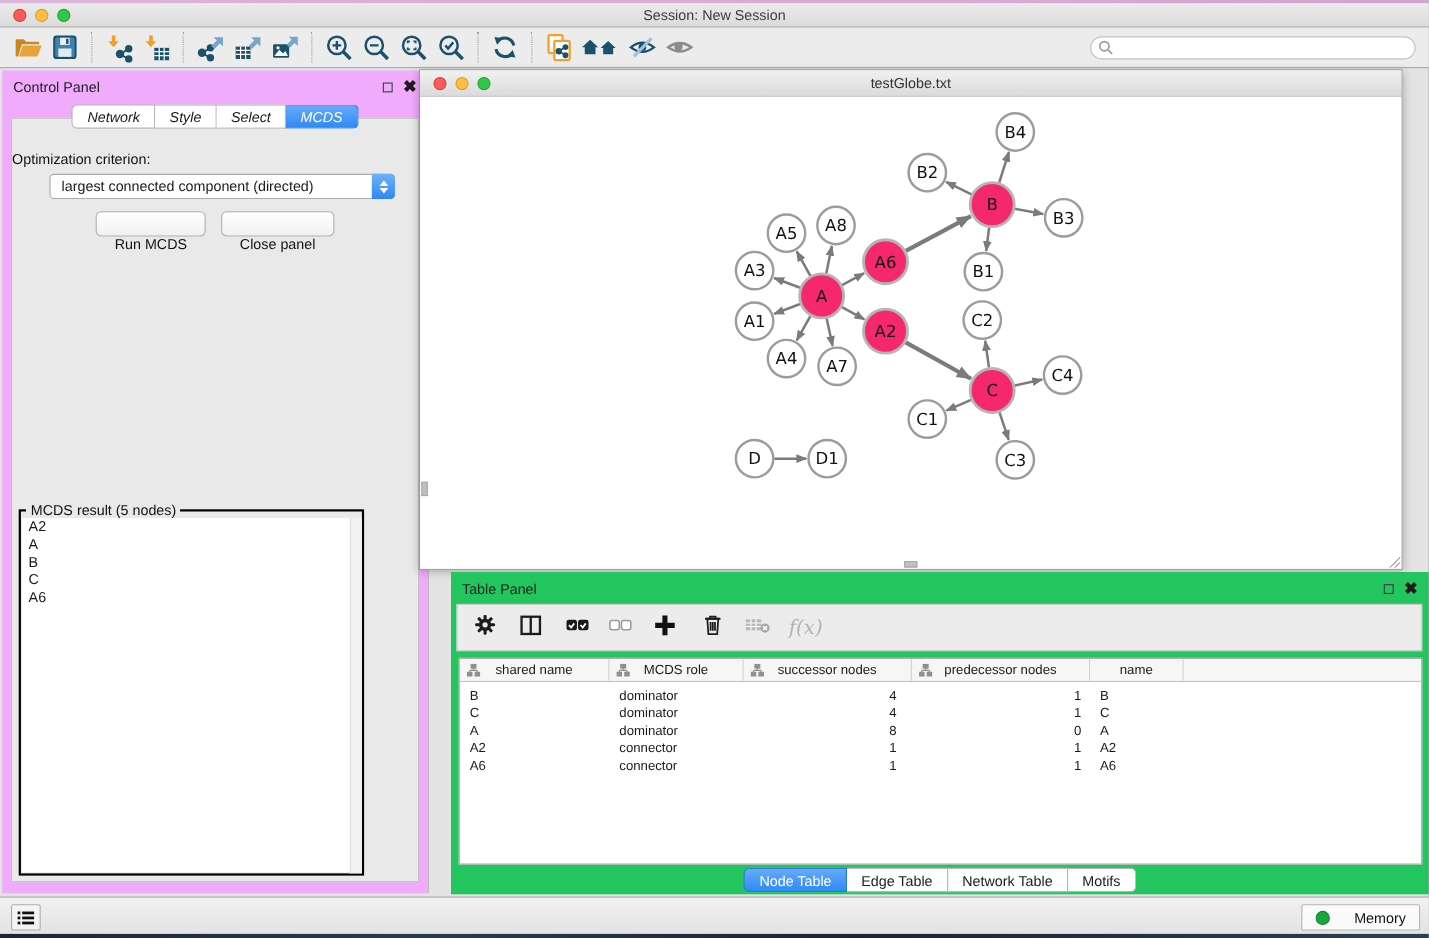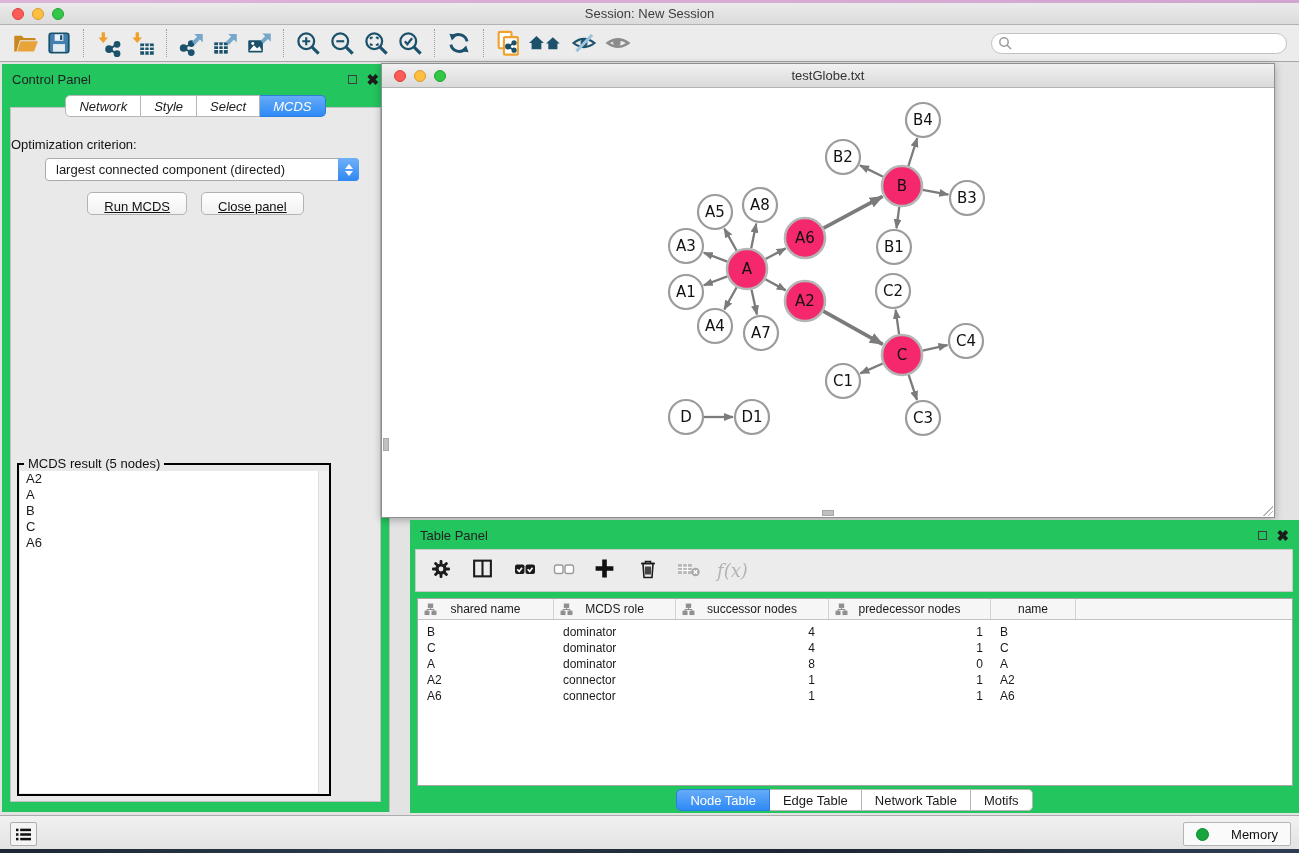--- a/index.html
+++ b/index.html
@@ -32,43 +32,43 @@
   
   .segbar{display:flex;}
   .seg{background:#fff;border:1px solid #b6b6b6;border-left:none;height:22px;
        padding:3px 13px 0 13px;font-size:13px;color:#1a1a1a;}
   .seg:first-child{border-left:1px solid #b6b6b6;border-radius:5px 0 0 5px;}
   .seg:last-child{border-radius:0 5px 5px 0;}
   .seg.sel{background:linear-gradient(#66abf8,#2e8af5);border-color:#2e7ddd;color:#fff;}
 
   
   .control-panel{position:absolute;left:2px;top:64px;width:388px;height:748px;
-      background:#22c55e;border-right:1px solid #bdbdbd;}
+      background:#f0abfc;border-right:1px solid #bdbdbd;}
   .panel-head{position:relative;height:30px;display:flex;align-items:center;padding:0 10px;}
   .panel-title{font-size:13px;color:#222;}
   .panel-btns{margin-left:auto;display:flex;align-items:center;gap:9px;}
   .float-ico{width:9px;height:9px;border:1.5px solid #3e3e3e;display:inline-block;}
   .close-ico{font-size:15px;font-weight:bold;color:#1c1c1c;line-height:9px;}
   .cp-content{position:absolute;left:8px;top:43px;right:8px;bottom:10px;
       border:1px solid #c2c2c2;background:#e9e9e9;}
   .cp-tabs{position:absolute;top:31px;left:0;right:0;display:flex;justify-content:center;z-index:3;font-style:italic;}
   .opt-label{position:absolute;top:29px;left:0;right:0;text-align:left;font-size:13px;color:#111;}
   .dropdown{position:absolute;top:50px;left:34px;width:314px;height:23px;background:#fff;
       border:1px solid #ababab;border-radius:4px;display:flex;align-items:center;}
   .dropdown .dvalue{flex:1;font-size:13px;padding-left:10px;white-space:nowrap;overflow:hidden;}
   .stepper{width:21px;height:23px;margin:-1px -1px -1px 0;border-radius:0 4px 4px 0;
       background:linear-gradient(#6fb1f8,#2f87f3);display:flex;flex-direction:column;
       align-items:center;justify-content:center;gap:2px;}
   .tri-up{width:0;height:0;border-left:4px solid transparent;border-right:4px solid transparent;
       border-bottom:5px solid #fff;}
   .tri-down{width:0;height:0;border-left:4px solid transparent;border-right:4px solid transparent;
       border-top:5px solid #fff;}
   .btnrow{position:absolute;top:84px;left:0;right:0;display:flex;justify-content:center;gap:14px;}
-  .mbtn{height:23px;padding:5px 16px 0 16px;background:linear-gradient(#fff,#f1f1f1);
-      border:1px solid #b3b3b3;border-radius:5px;font-size:13px;color:#111;text-decoration:underline;}
+  .mbtn{height:23px;padding:21px 16px 0 16px;background:linear-gradient(#fff,#f1f1f1);
+      border:1px solid #b3b3b3;border-radius:5px;font-size:13px;color:#111;}
   fieldset.result{position:absolute;left:6px;top:348px;width:314px;height:340px;
       border:2px solid #000000;margin:0;padding:0;}
   fieldset.result legend{margin-left:5px;padding:0 4px;font-size:13px;color:#111;}
   .result-list{position:absolute;left:1px;right:1px;top:0;bottom:1px;background:#fff;}
   .result-scroll{position:absolute;right:0;top:0;bottom:0;width:11px;background:#f1f1f1;
       border-left:1px solid #ddd;}
   .result-item{font-size:13px;line-height:16px;padding-left:6px;}
 
   
   .net-frame{position:absolute;left:381px;top:63px;width:894px;height:455px;

